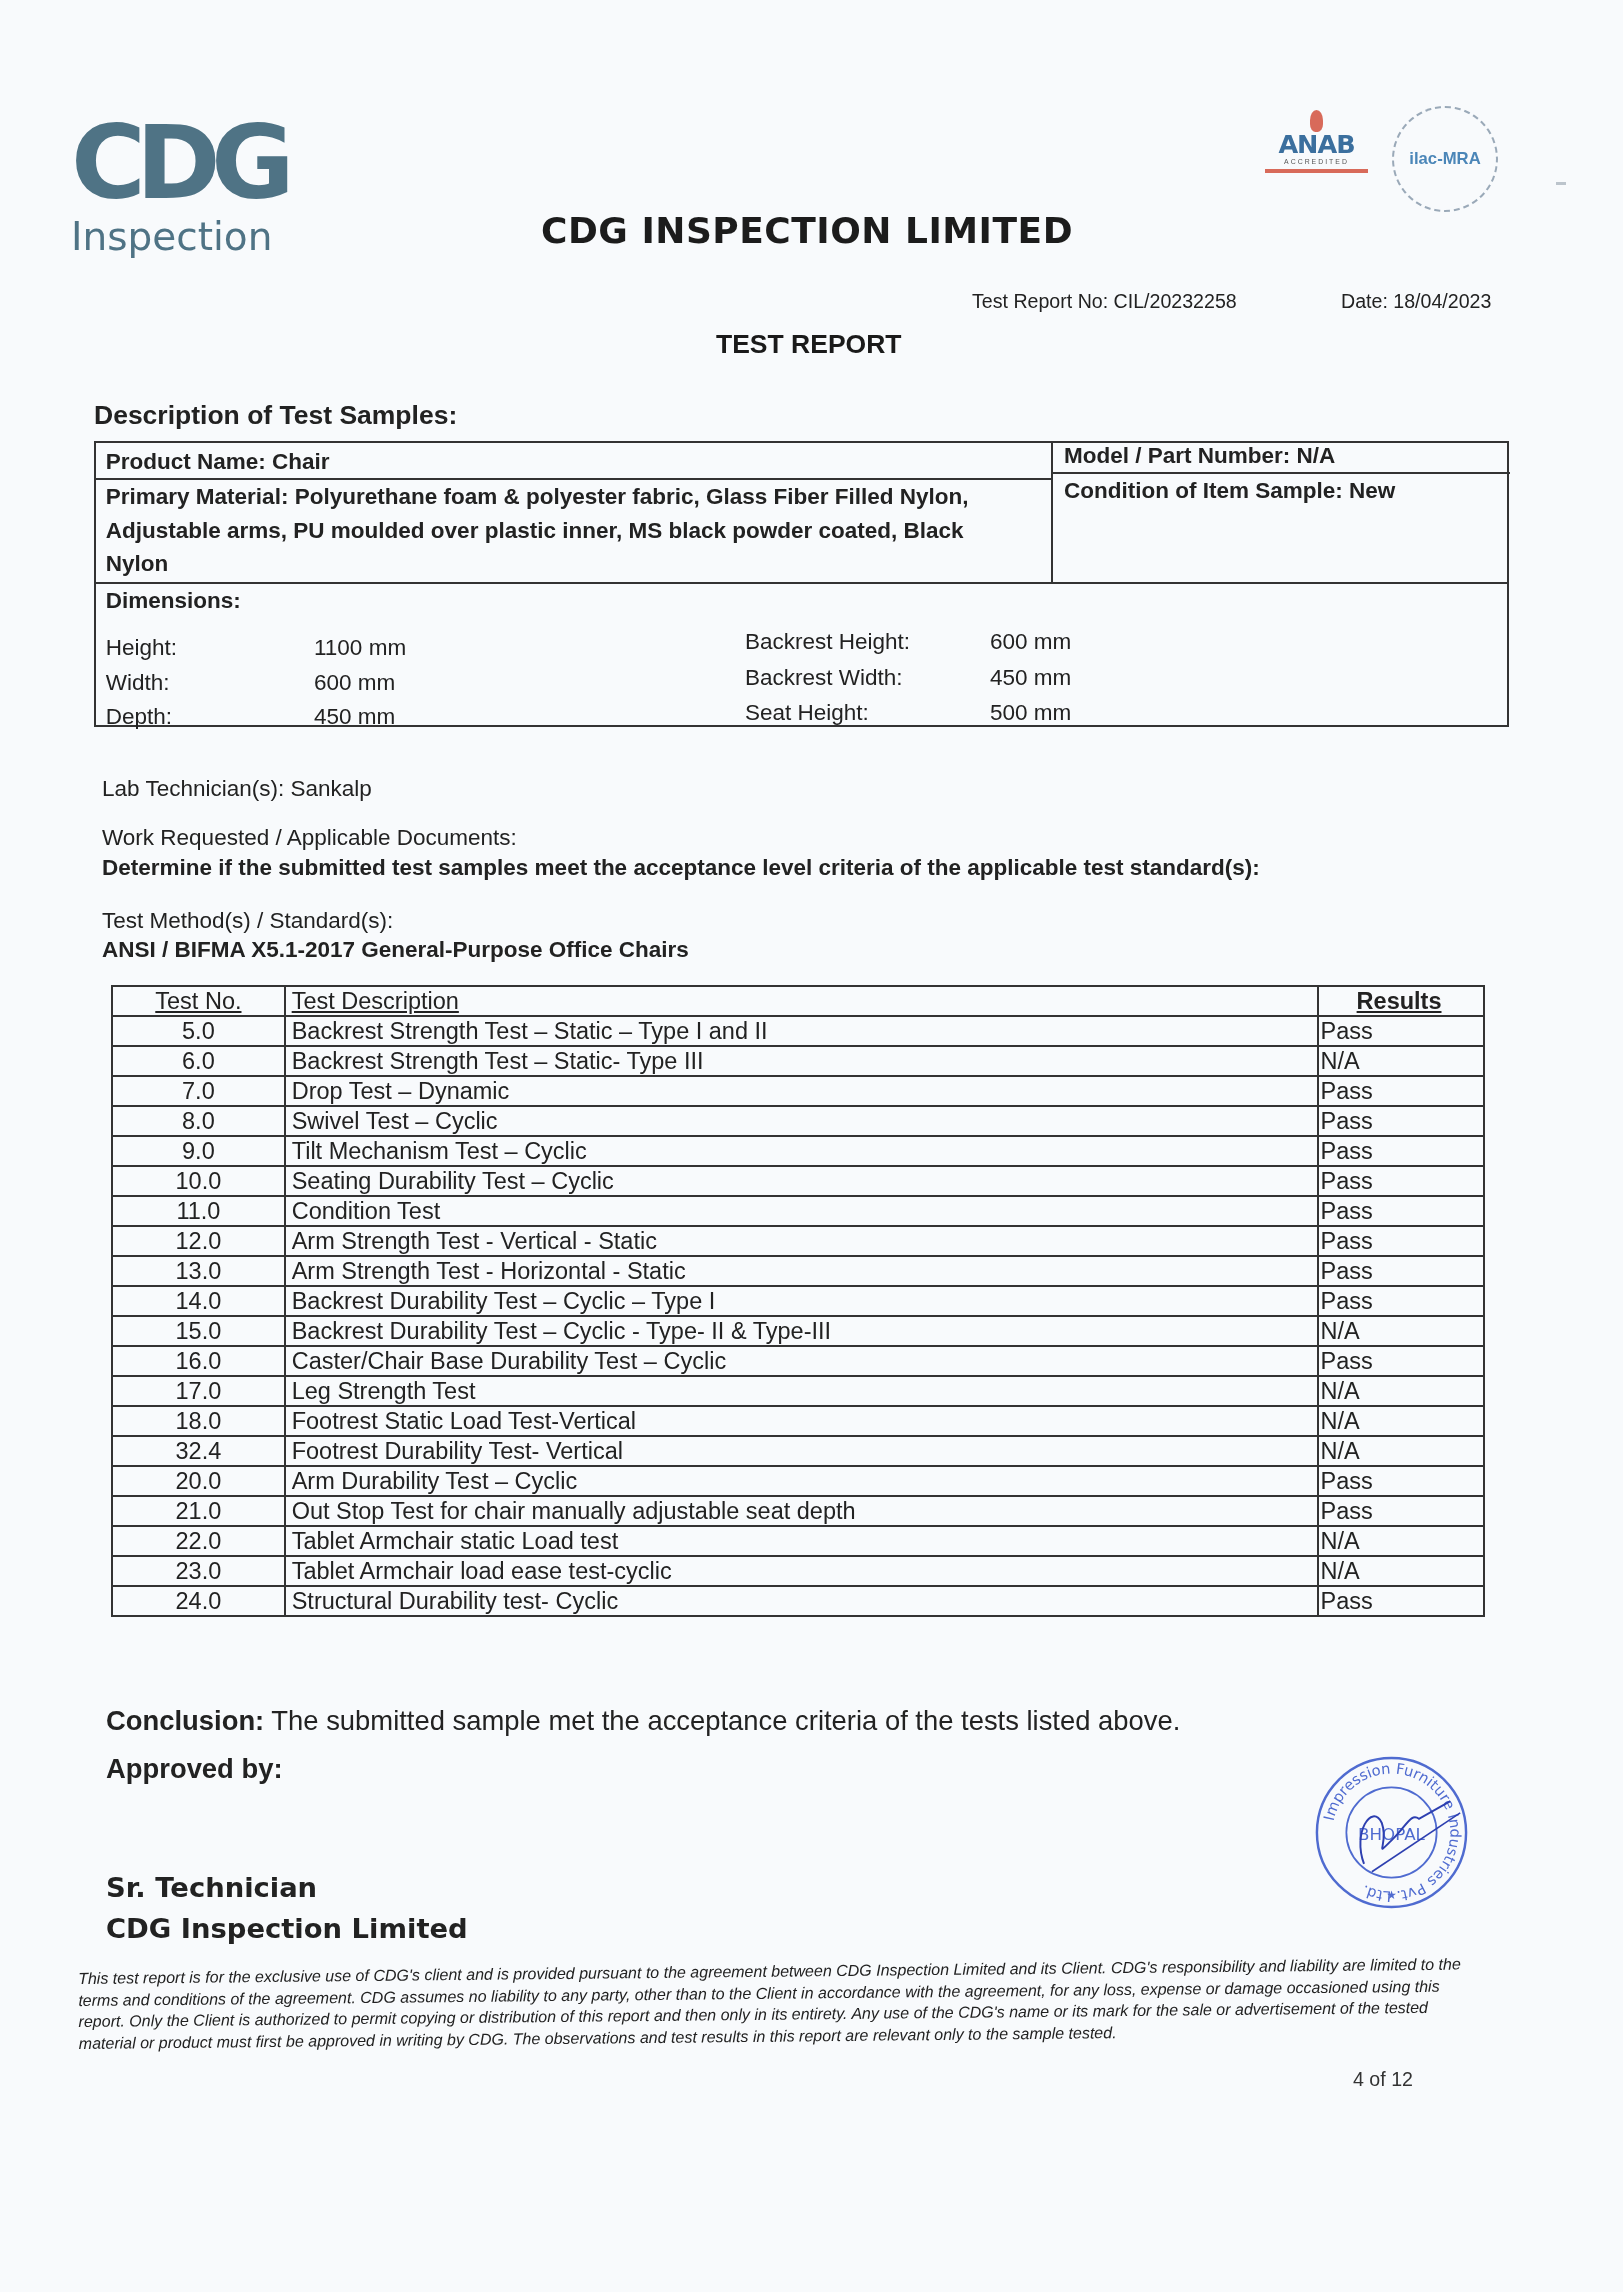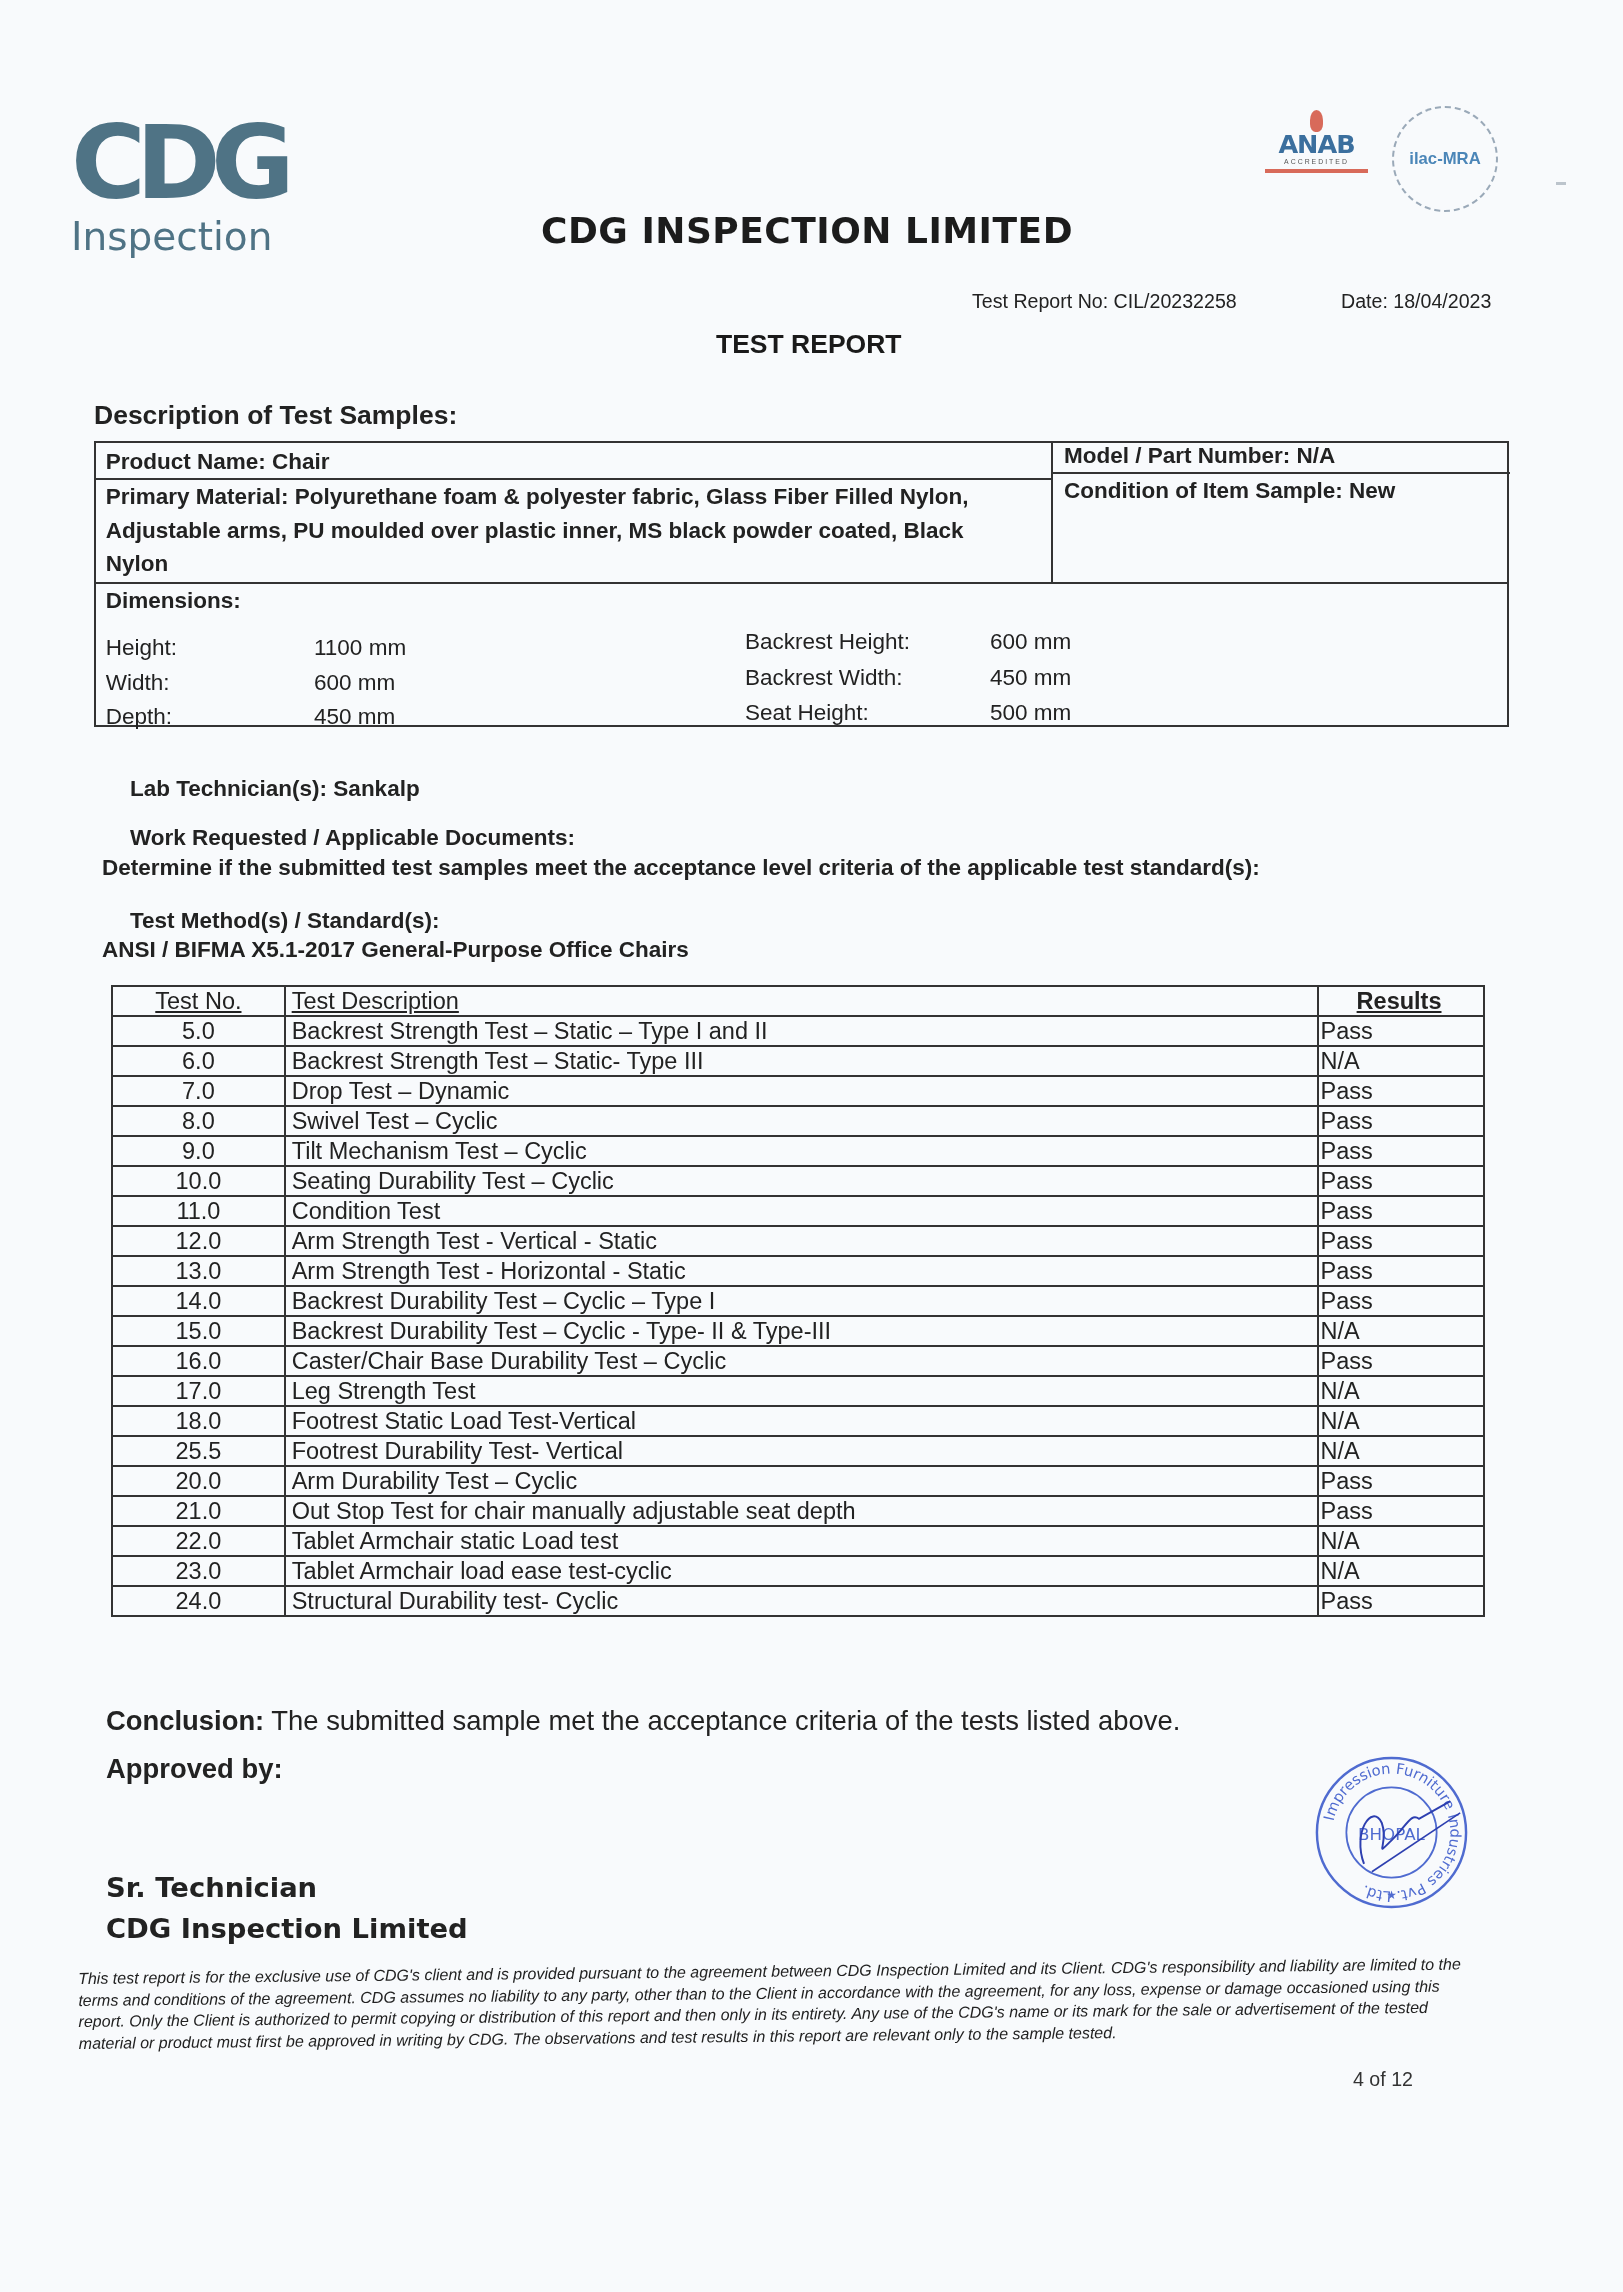--- a/index.html
+++ b/index.html
@@ -43,21 +43,21 @@
     .section-title { font-size: 26.5px; font-weight: bold; color: #222; }
     
     .desc-box { left: 94px; top: 441px; width: 1415px; height: 286px; border: 2px solid #333; box-sizing: border-box; }
     .desc-box .vline { position: absolute; left: 955px; top: 0; width: 2px; height: 139px; background: #333; }
     .desc-box .hline { position: absolute; left: 0; height: 2px; background: #333; }
     .desc-text { position: absolute; font-size: 22.5px; font-weight: bold; color: #222; line-height: 34px; }
     .dim-label { position: absolute; font-size: 22.5px; color: #222; }
     .dim-val { position: absolute; font-size: 22.5px; color: #222; }
 
     .plain { font-size: 22.5px; color: #222; font-weight: bold; }
-    .bold { font-weight: bold; margin-left: 28px; }
+    .bold { font-weight: normal; }
 
     
     .tests { left: 111px; top: 985px; border-collapse: collapse; font-size: 23.5px; color: #222; }
     .tests td, .tests th { border: 2px solid #333; padding: 0 5.9px; height: 28px; line-height: 28px; white-space: nowrap; }
     .tests th { font-weight: normal; text-decoration: underline; }
     .tests .c-no { width: 159px; text-align: center; }
     .tests .c-desc { width: 1019px; text-align: left; }
     .tests .c-res { width: 157px; text-align: left; padding-left: 2px; }
     .tests th.c-res { text-align: center; font-weight: bold; }
 
@@ -215,21 +215,21 @@
         <td class="c-no">17.0</td>
         <td class="c-desc">Leg Strength Test</td>
         <td class="c-res">N/A</td>
       </tr>
       <tr>
         <td class="c-no">18.0</td>
         <td class="c-desc">Footrest Static Load Test-Vertical</td>
         <td class="c-res">N/A</td>
       </tr>
       <tr>
-        <td class="c-no">25.5</td>
+        <td class="c-no">32.4</td>
         <td class="c-desc">Footrest Durability Test- Vertical</td>
         <td class="c-res">N/A</td>
       </tr>
       <tr>
         <td class="c-no">20.0</td>
         <td class="c-desc">Arm Durability Test – Cyclic</td>
         <td class="c-res">Pass</td>
       </tr>
       <tr>
         <td class="c-no">21.0</td>

